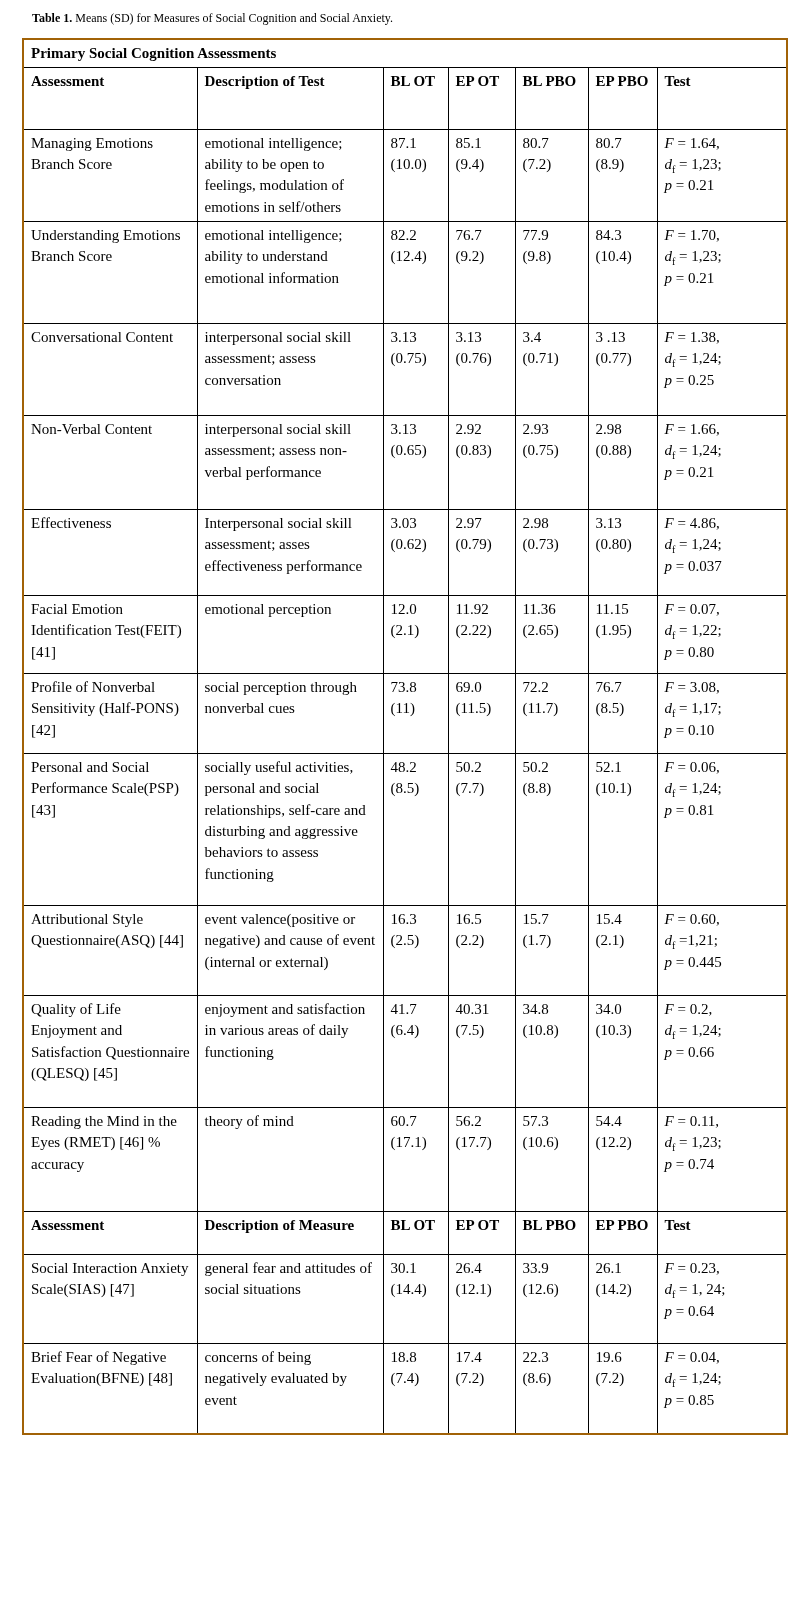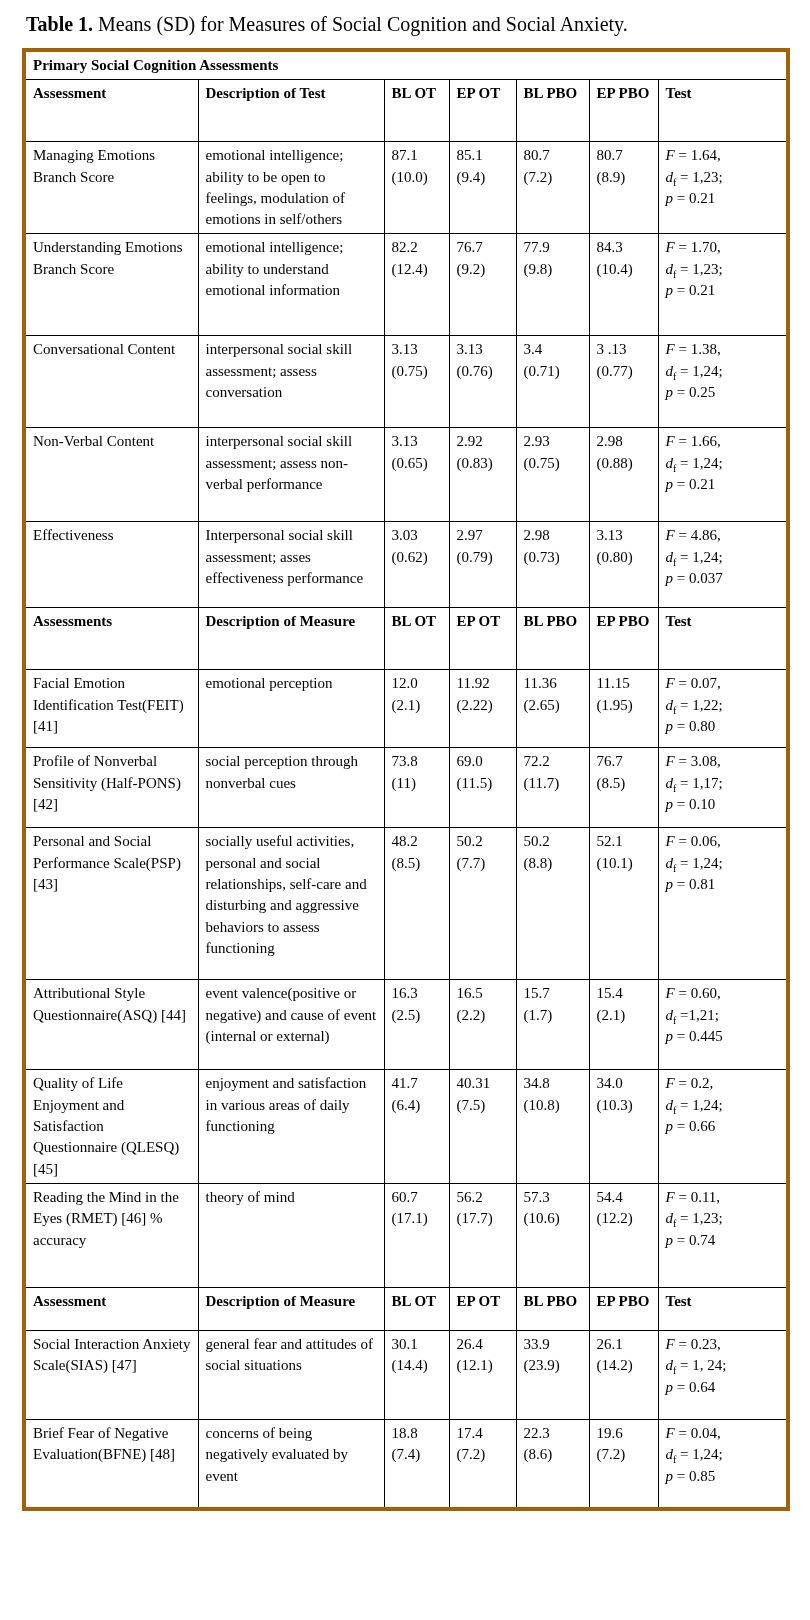--- a/index.html
+++ b/index.html
@@ -2,27 +2,27 @@
 <html><head>
 <meta charset="utf-8">
 <style>
   html, body { margin: 0; padding: 0; background: #ffffff; }
   body {
     width: 810px;
     color: #000;
     font-family: "Liberation Serif", "DejaVu Serif", serif;
   }
   .wrap { padding: 11px 0 20px 22px; }
-  .caption { font-size: 20px; line-height: 1.3; margin: 0 0 11px 4px; }
+  .caption { font-size: 12px; line-height: 1.3; margin: 0 0 11px 10px; }
   .caption b { font-weight: bold; }
   table.t1 {
     border-collapse: collapse;
     table-layout: fixed;
     width: 764px;
-    border: 4px solid #a16207;
+    border: 2px solid #a16207;
   }
   table.t1 td {
     border: 1px solid #000;
     vertical-align: top;
     padding: 3px 6px 3px 7px;
     font-size: 15px;
     line-height: 1.42;
     overflow: hidden;
   }
   tr.band td { font-weight: bold; }
@@ -150,29 +150,20 @@
         <td class="v">3.13
 (0.80)</td>
         <td class="tst">
           <div><i>F</i><span> = 4.86,</span></div>
           <div><i>d</i><sub>f</sub><span> = 1,24;</span></div>
           <div><i>p</i><span> = 0.037</span></div>
         </td>
       </tr>
 
 
-      <tr class="hdr" style="height:62px">
-        <td>Assessments</td>
-        <td>Description of Measure</td>
-        <td>BL OT</td>
-        <td>EP OT</td>
-        <td>BL PBO</td>
-        <td>EP PBO</td>
-        <td>Test</td>
-      </tr>
 
       <tr style="height:78px">
         <td class="a">Facial Emotion Identification Test(FEIT) [41]</td>
         <td class="d">emotional perception</td>
         <td class="v">12.0
 (2.1)</td>
         <td class="v">11.92
 (2.22)</td>
         <td class="v">11.36
 (2.65)</td>
@@ -287,21 +278,21 @@
       </tr>
 
       <tr style="height:89px">
         <td class="a">Social Interaction Anxiety Scale(SIAS) [47]</td>
         <td class="d">general fear and attitudes of social situations</td>
         <td class="v">30.1
 (14.4)</td>
         <td class="v">26.4
 (12.1)</td>
         <td class="v">33.9
-(23.9)</td>
+(12.6)</td>
         <td class="v">26.1
 (14.2)</td>
         <td class="tst">
           <div><i>F</i><span> = 0.23,</span></div>
           <div><i>d</i><sub>f</sub><span> = 1, 24;</span></div>
           <div><i>p</i><span> = 0.64</span></div>
         </td>
       </tr>
 
       <tr style="height:90px">

